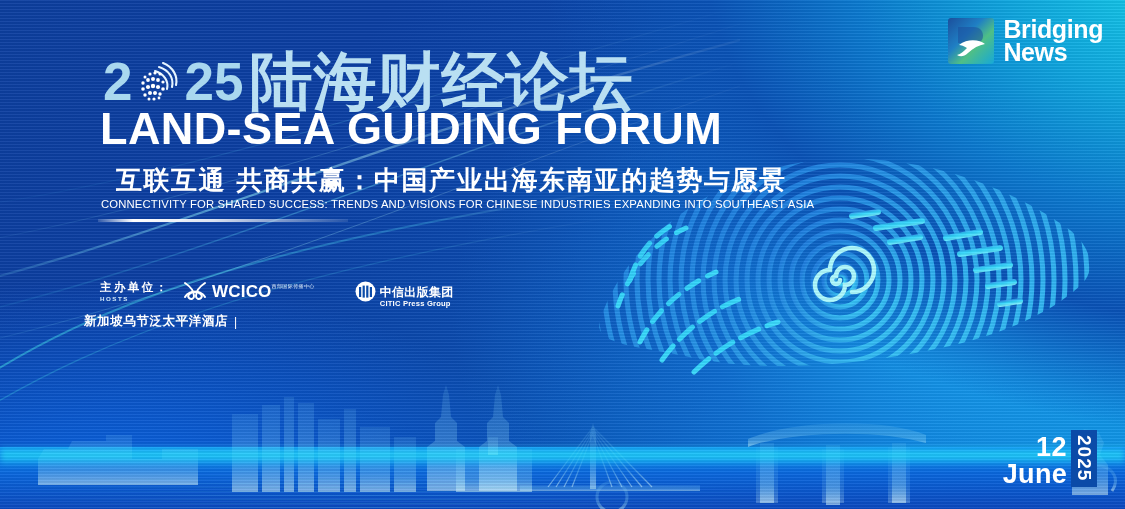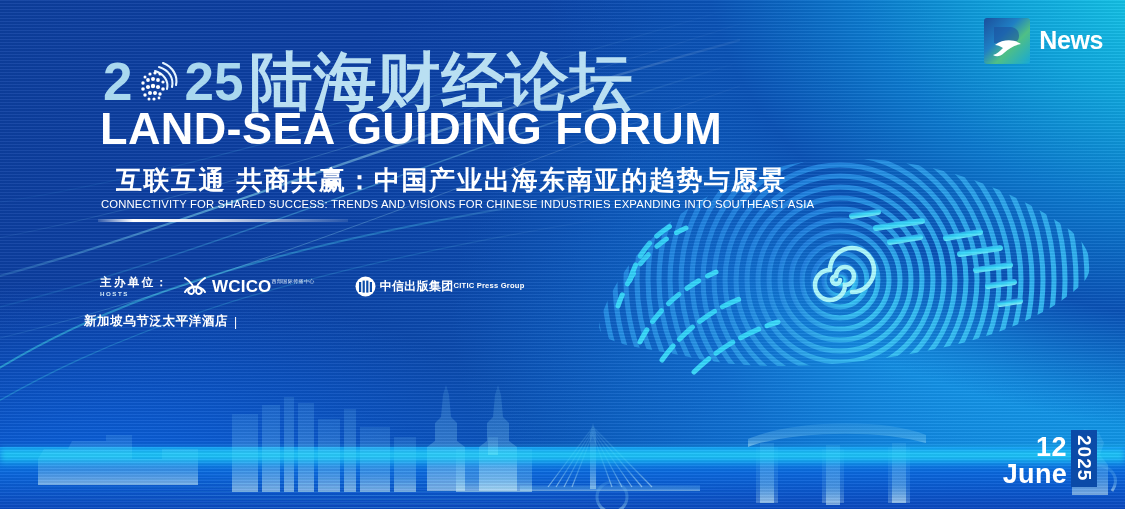--- a/index.html
+++ b/index.html
@@ -116,21 +116,21 @@
   
   .host-logo { display:flex; align-items:center; }
   #logo-wcico { margin-left:10px; }
   #logo-citic { margin-left:40px; }
   .wc-mark { width:26px; height:22px; margin-right:4px; }
   .wc-txt { display:flex; flex-direction:row; line-height:1; }
   .wc-txt .t1 { font-size:17px; font-weight:bold; color:#ffffff; letter-spacing:0.2px; }
   .wc-txt .t2 { font-size:5px; color:#e4f1fb; letter-spacing:0.4px; margin-top:1.5px;
                 font-family:"DejaVu Sans","Liberation Sans",sans-serif; }
   .ct-mark { width:21px; height:21px; margin-right:4px; }
-  .ct-txt { display:flex; flex-direction:row; line-height:1; }
+  .ct-txt { display:flex; flex-direction:column; line-height:1;margin-top:11px; }
   .ct-txt .t1 { font-size:12px; font-weight:bold; color:#ffffff; letter-spacing:0.3px;
                 font-family:"DejaVu Sans","Liberation Sans",sans-serif; }
   .ct-txt .t2 { font-size:7.6px; font-weight:bold; color:#ffffff; letter-spacing:0.2px; margin-top:2px; }
 
   
   #venue { position:absolute; left:84px; top:313px; display:flex; align-items:center; white-space:nowrap; }
   #venue .vcn { font-size:12.5px; font-weight:bold; color:#ffffff; letter-spacing:0.6px;
                 font-family:"DejaVu Sans","Liberation Sans",sans-serif; }
   #venue .vsep { color:#ffffff; margin:0 6px; font-size:12px; }
   #venue .ven { font-size:11.5px; color:#ffffff; letter-spacing:1.25px; }
@@ -344,20 +344,21 @@
               <stop offset="62%" stop-color="#4fbf86"></stop>
               <stop offset="100%" stop-color="#16a8d8"></stop>
             </linearGradient>
           </defs>
           <rect x="0" y="0" width="46" height="46" rx="3" fill="url(#bm)"></rect>
           <path d="M10,9 L25,9 C33,9 35,14 35,18 C35,23 31,25 27,25 L10,25 Z" fill="#1b4f9c" opacity=".55"></path>
           <path d="M11,27 C20,20 32,22 37,26 C31,27 25,30 20,35 C16,39 12,39 9,37 C13,36 16,33 19,30 C16,28 13,27 11,27 Z" fill="#ffffff"></path>
         </svg>
       </div>
       <div id="brand-text">
+        <span class="l1">Bridging</span>
         <span class="l2">News</span>
       </div>
     </div>
 
     <div id="year-row">
       <span class="yr">2</span>
       <span id="globe">
         <svg viewBox="0 0 50 50" xmlns="http://www.w3.org/2000/svg">
           <g fill="none" stroke="#e6f5ff" stroke-width="2.1" stroke-linecap="round">
             <path d="M30,6 C40,10 45,19 43,28"></path>

